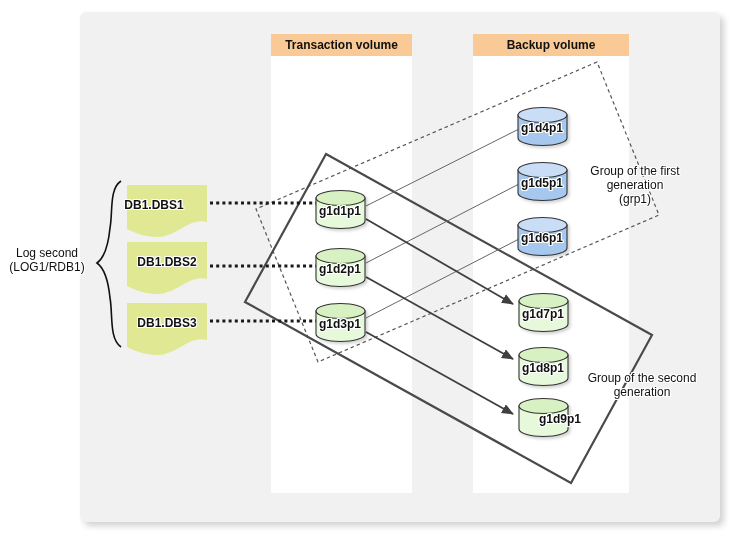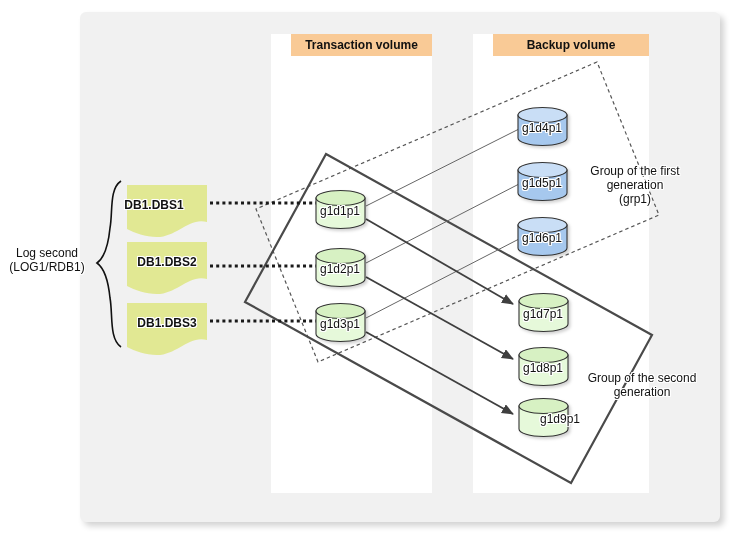--- a/index.html
+++ b/index.html
@@ -1,29 +1,29 @@
 <!DOCTYPE html>
 <html><head>
 <meta charset="utf-8">
 <style>
   html,body{margin:0;padding:0;background:#ffffff;}
   .page{position:relative;width:736px;height:538px;background:#ffffff;overflow:hidden;
         font-family:"Liberation Sans",sans-serif;}
   .canvas{position:absolute;left:80px;top:12px;width:640px;height:510px;
           background:#f1f1f1;border-radius:6px;box-shadow:4px 4px 6px rgba(0,0,0,0.18);}
-  .column{position:absolute;top:34px;height:459px;background:#ffffff;padding-left:20px;}
+  .column{position:absolute;top:34px;height:459px;background:#ffffff;}
   .col-transaction{left:271px;width:141px;}
   .col-backup{left:473px;width:156px;}
   .col-header{height:22px;line-height:22px;text-align:center;background:#f9ca96;
               font-size:12px;font-weight:bold;color:#111;}
   .halo{text-shadow:1px 0 0 #fff,-1px 0 0 #fff,0 1px 0 #fff,0 -1px 0 #fff,
         1px 1px 0 #fff,-1px -1px 0 #fff,1px -1px 0 #fff,-1px 1px 0 #fff;}
   svg.overlay{position:absolute;left:0;top:0;width:736px;height:538px;}
   .lbl{position:absolute;font-size:12px;color:#111;text-align:center;line-height:14px;}
-  .vol-label{font-weight:normal;width:60px;}
+  .vol-label{font-weight:bold;width:60px;}
   .doc-label{font-weight:bold;width:80px;}
   .group-label{width:130px;}
   .cyl{filter:drop-shadow(2px 2px 1.5px rgba(0,0,0,0.18));}
 </style>
 </head>
 <body>
 
 <div class="page">
 
   <div class="canvas"></div>

